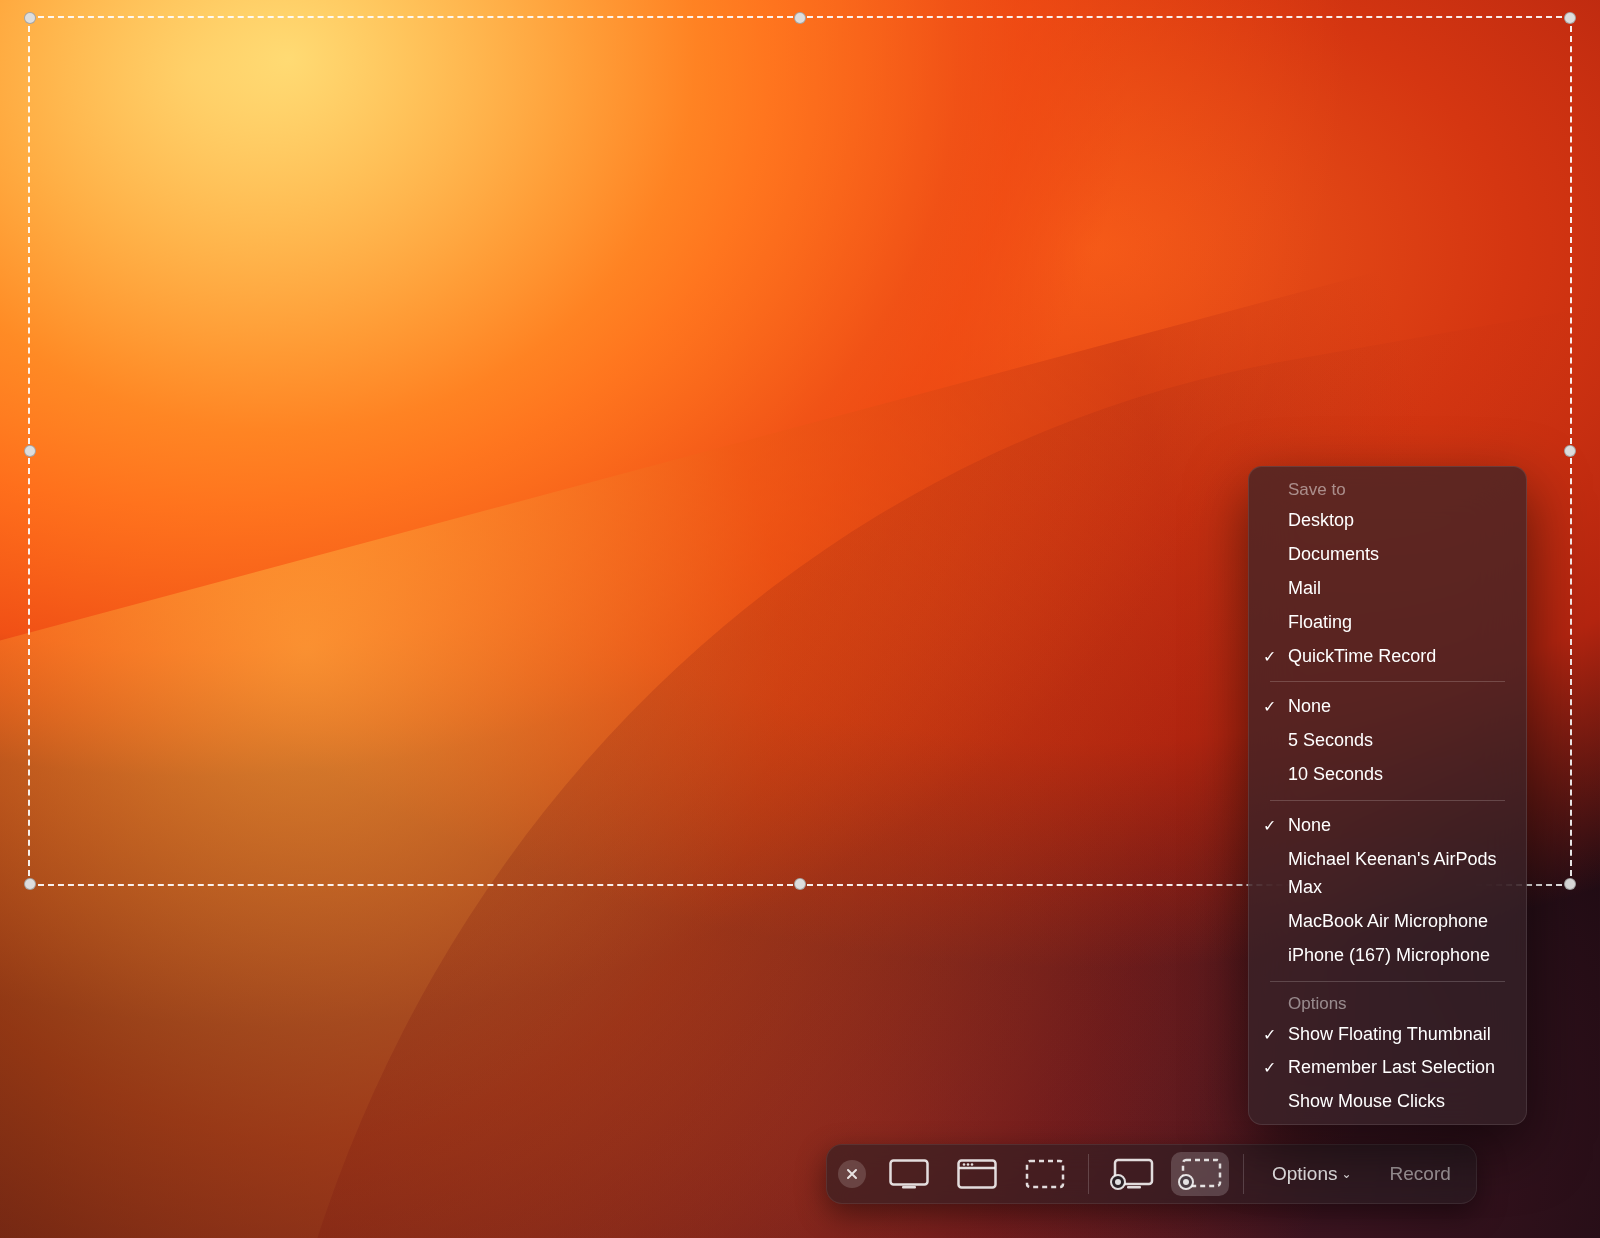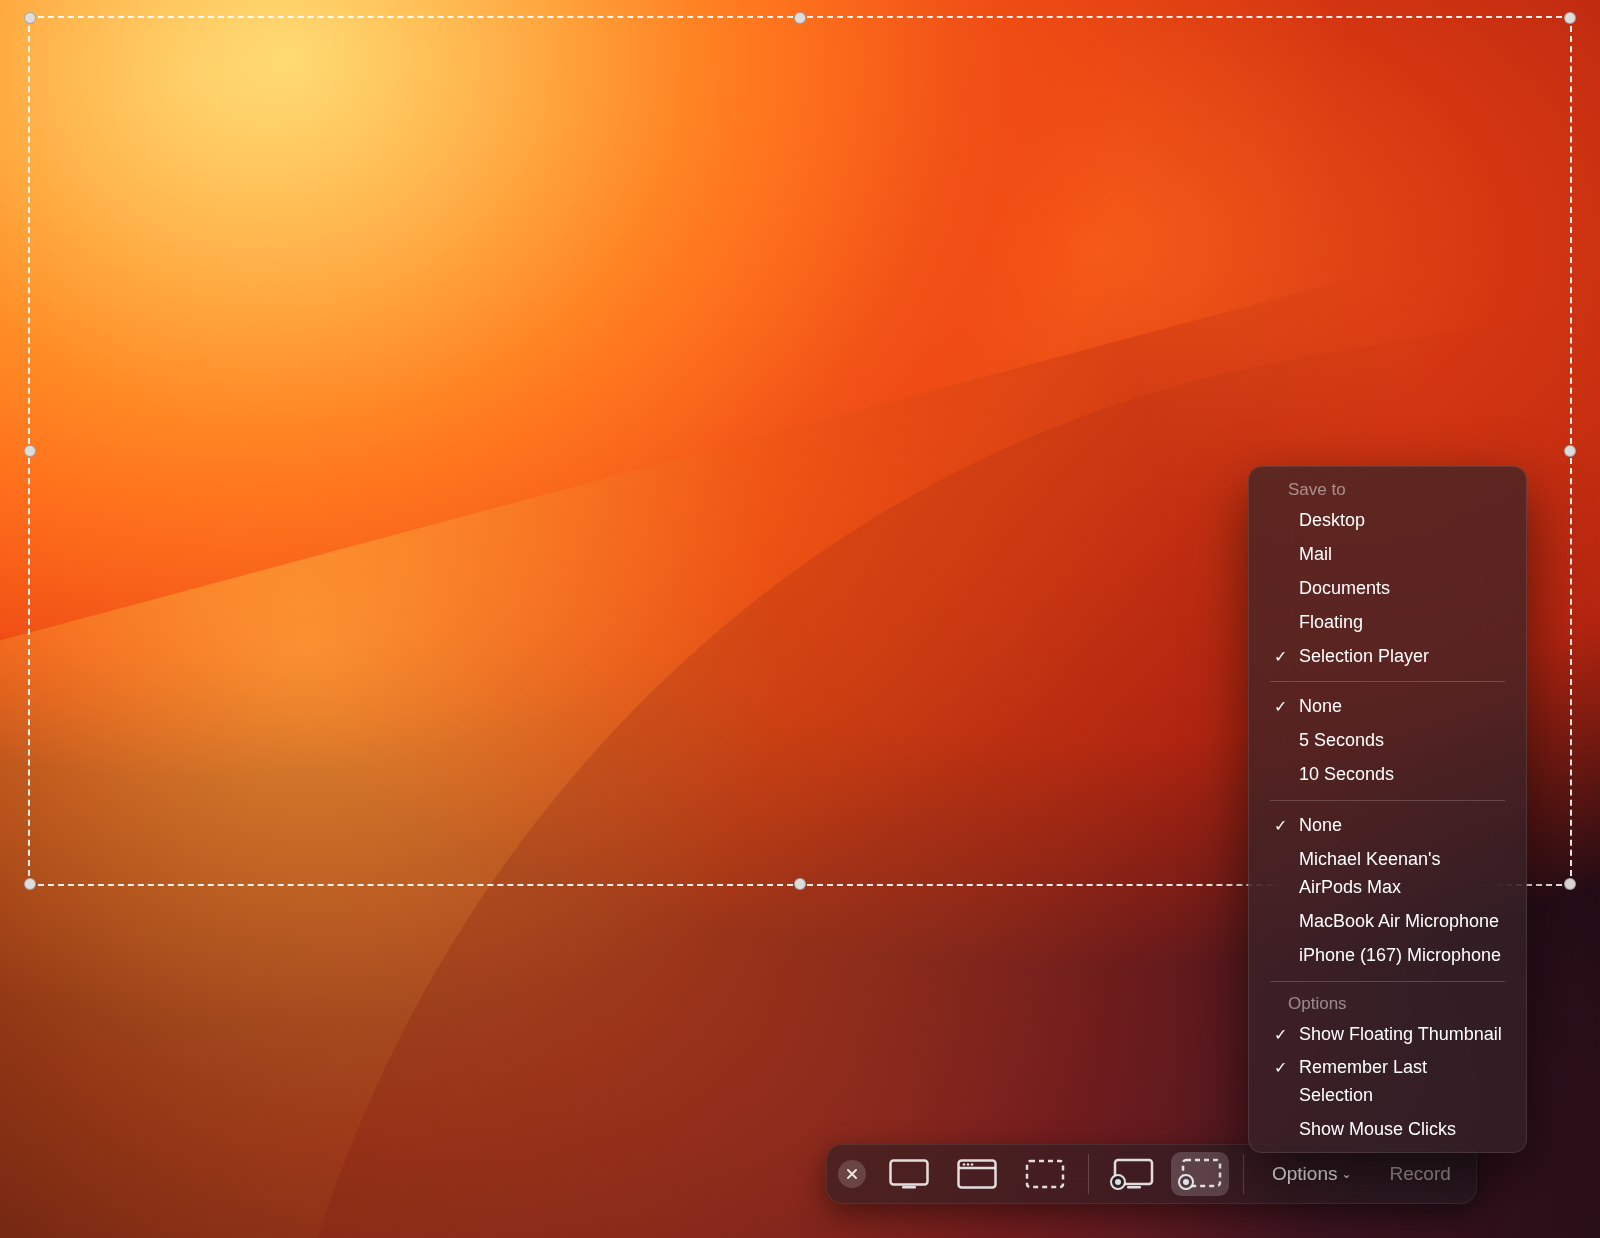--- a/index.html
+++ b/index.html
@@ -129,21 +129,20 @@
     font-size: 17px;
     color: rgba(255,255,255,0.48);
     padding: 4px 22px 4px 40px;
   }
   .menu-item {
     font-size: 18px;
     color: #fff;
     padding: 3px 22px 3px 40px;
     position: relative;
     line-height: 1.55;
-    margin-left: 11px;
   }
   .menu-item .check {
     position: absolute;
     left: 15px;
     top: 5px;
     font-size: 16px;
   }
   .menu-sep {
     margin: 8px 22px;
     height: 1px;
@@ -225,24 +224,24 @@
     <span class="chev">⌄</span>
   </div>
   <div class="tb-text dim">
     <span>Record</span>
   </div>
 </div>
 
 <div id="menu" class="menu" style="left: 1248px; top: 466px; width: 279px;">
     <div class="menu-header">Save to</div>
     <div class="menu-item"><span>Desktop</span></div>
+    <div class="menu-item"><span>Documents</span></div>
     <div class="menu-item"><span>Mail</span></div>
-    <div class="menu-item"><span>Documents</span></div>
     <div class="menu-item"><span>Floating</span></div>
-    <div class="menu-item"><span class="check">✓</span><span>Selection Player</span></div>
+    <div class="menu-item"><span class="check">✓</span><span>QuickTime Record</span></div>
     <div class="menu-sep"></div>
     <div class="menu-item"><span class="check">✓</span><span>None</span></div>
     <div class="menu-item"><span>5 Seconds</span></div>
     <div class="menu-item"><span>10 Seconds</span></div>
     <div class="menu-sep"></div>
     <div class="menu-item"><span class="check">✓</span><span>None</span></div>
     <div class="menu-item"><span>Michael Keenan's AirPods Max</span></div>
     <div class="menu-item"><span>MacBook Air Microphone</span></div>
     <div class="menu-item"><span>iPhone (167) Microphone</span></div>
     <div class="menu-sep"></div>

